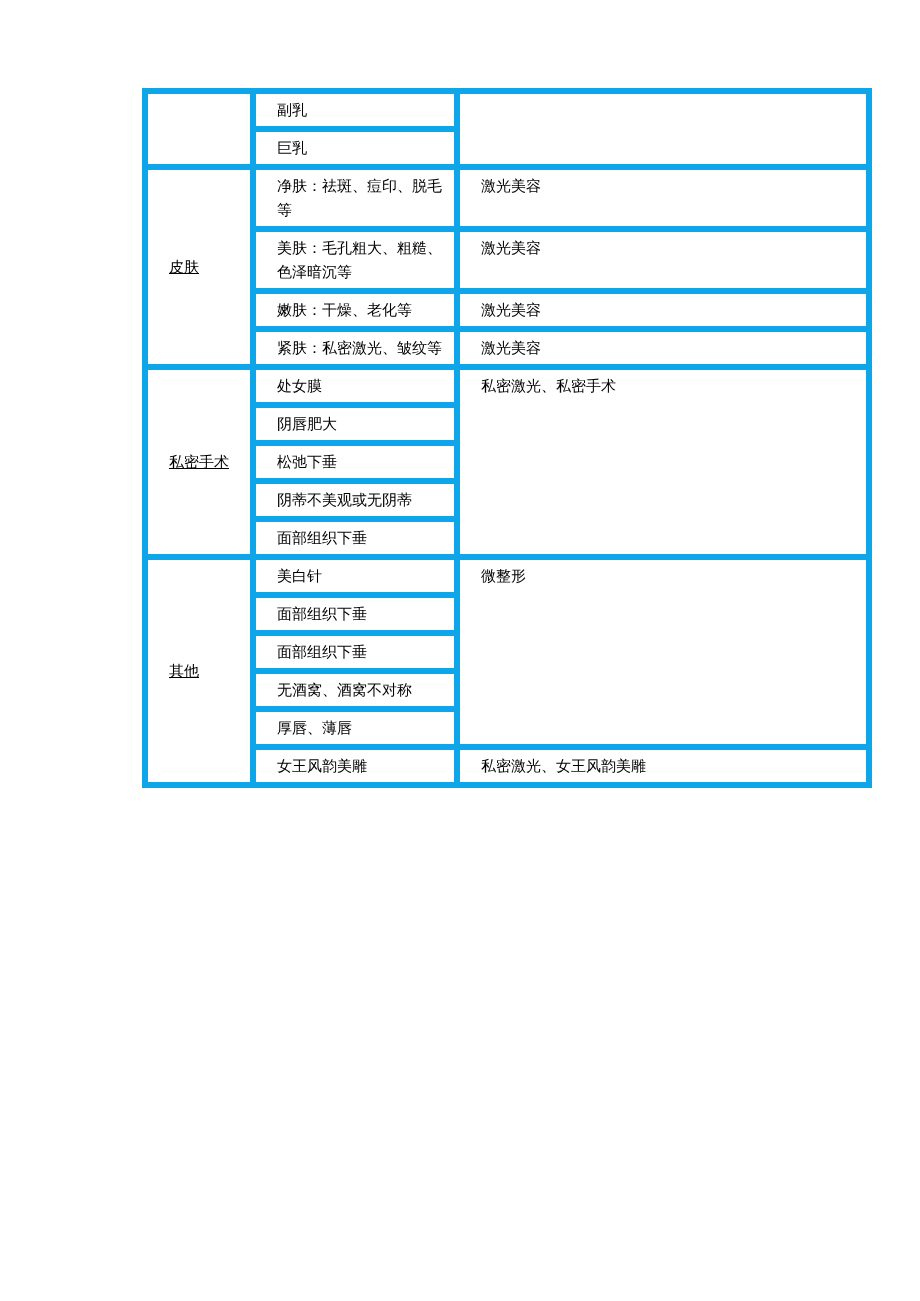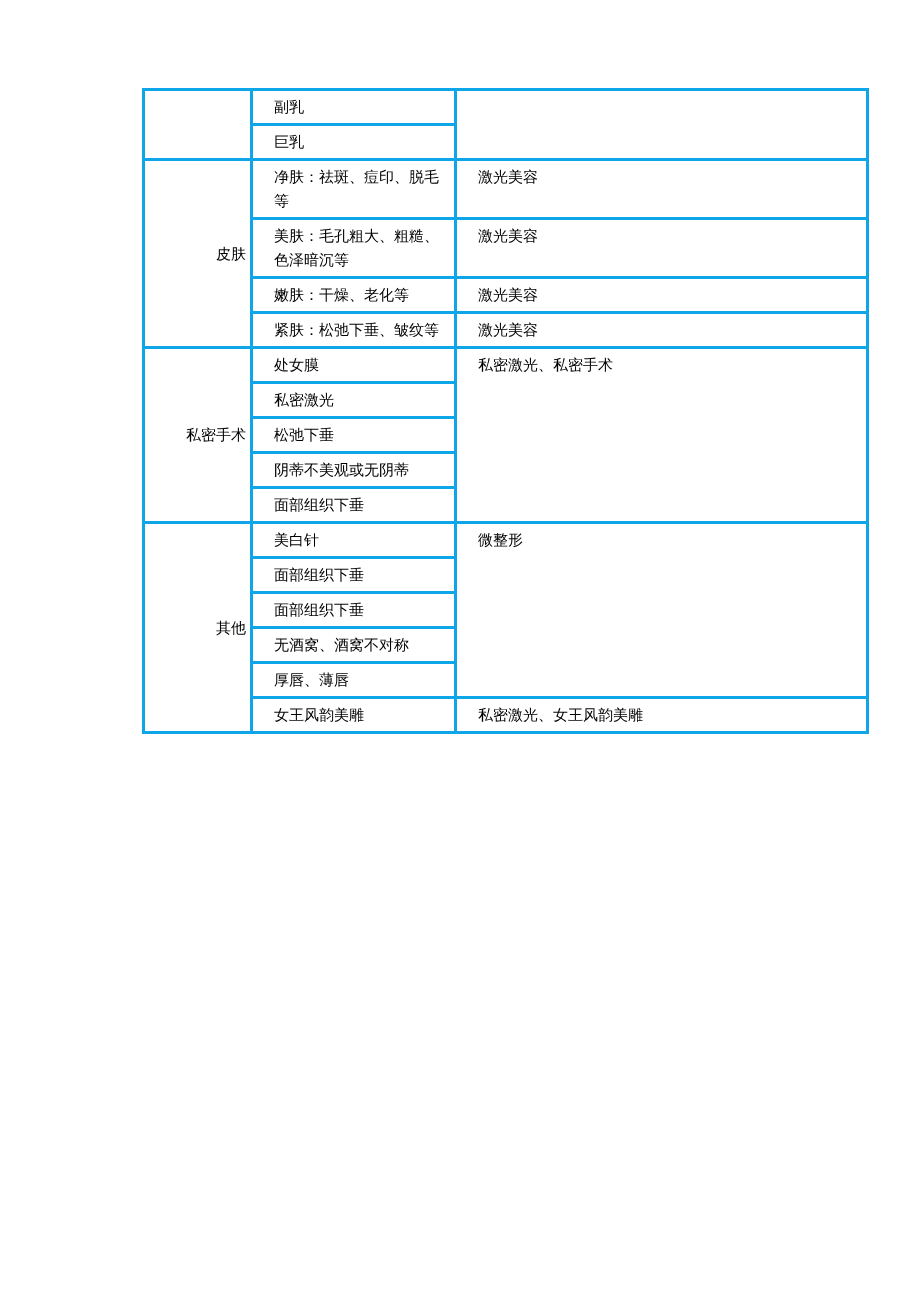--- a/index.html
+++ b/index.html
@@ -15,31 +15,32 @@
       width: 920px;
       height: 1301px;
       padding: 88px 110px 0 142px;
     }
     table {
       border-collapse: collapse;
       width: 100%;
       table-layout: fixed;
     }
     td {
-      border: 3px solid #0ea5e9;
+      border: 6px solid #0ea5e9;
       padding: 4px 4px 4px 21px;
       vertical-align: top;
       line-height: 1.6;
     }
     col.c1 { width: 108px; }
     col.c2 { width: 204px; }
     col.c3 { width: 412px; }
     td.cat {
-      text-align: right;
+      text-align: left;
       vertical-align: middle;
+      text-decoration: underline;
     }
   </style>
 </head>
 <body>
 
 <table>
   <colgroup>
     <col class="c1">
     <col class="c2">
     <col class="c3">
@@ -60,30 +61,30 @@
     </tr>
     <tr>
       <td>美肤：毛孔粗大、粗糙、色泽暗沉等</td>
       <td>激光美容</td>
     </tr>
     <tr>
       <td>嫩肤：干燥、老化等</td>
       <td>激光美容</td>
     </tr>
     <tr>
-      <td>紧肤：松弛下垂、皱纹等</td>
+      <td>紧肤：私密激光、皱纹等</td>
       <td>激光美容</td>
     </tr>
     <tr>
       <td class="cat" rowspan="5">私密手术</td>
       <td>处女膜</td>
       <td rowspan="5">私密激光、私密手术</td>
     </tr>
     <tr>
-      <td>私密激光</td>
+      <td>阴唇肥大</td>
     </tr>
     <tr>
       <td>松弛下垂</td>
     </tr>
     <tr>
       <td>阴蒂不美观或无阴蒂</td>
     </tr>
     <tr>
       <td>面部组织下垂</td>
     </tr>

